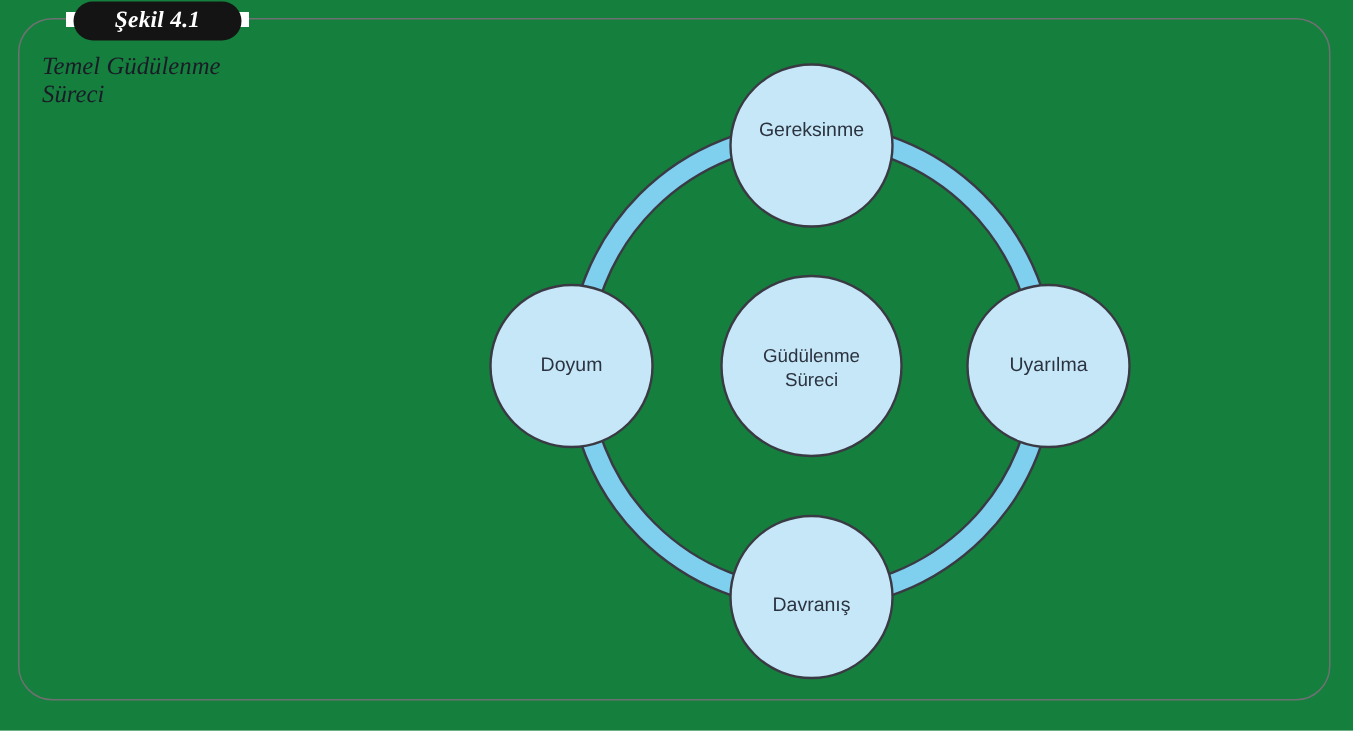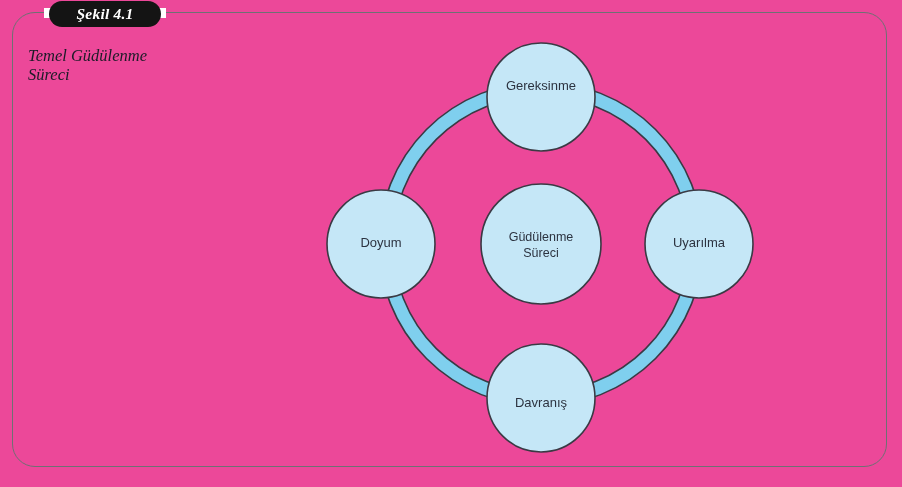--- a/index.html
+++ b/index.html
@@ -13,21 +13,21 @@
     height: 487px;
     overflow: hidden;
     font-family: "Liberation Sans", sans-serif;
     -webkit-font-smoothing: antialiased;
   }
 
   #figure-root {
     position: relative;
     width: 902px;
     height: 487px;
-    background: #ec4899;
+    background: #15803d;
   }
 
   
   .figure-frame {
     position: absolute;
     left: 12px;
     top: 12px;
     width: 875px;
     height: 455px;
     box-sizing: border-box;
@@ -76,21 +76,20 @@
     position: absolute;
     left: 28px;
     top: 34px;
     width: 260px;
     color: #1b1b27;
     font-family: "Liberation Serif", "DejaVu Serif", serif;
     font-style: italic;
     font-size: 16.5px;
     line-height: 19px;
     z-index: 3;
-    margin-top: 12px;
   }
   .figure-title .line { display: block; white-space: nowrap; }
 
   
   .diagram-svg {
     position: absolute;
     left: 0;
     top: 0;
     width: 902px;
     height: 487px;

